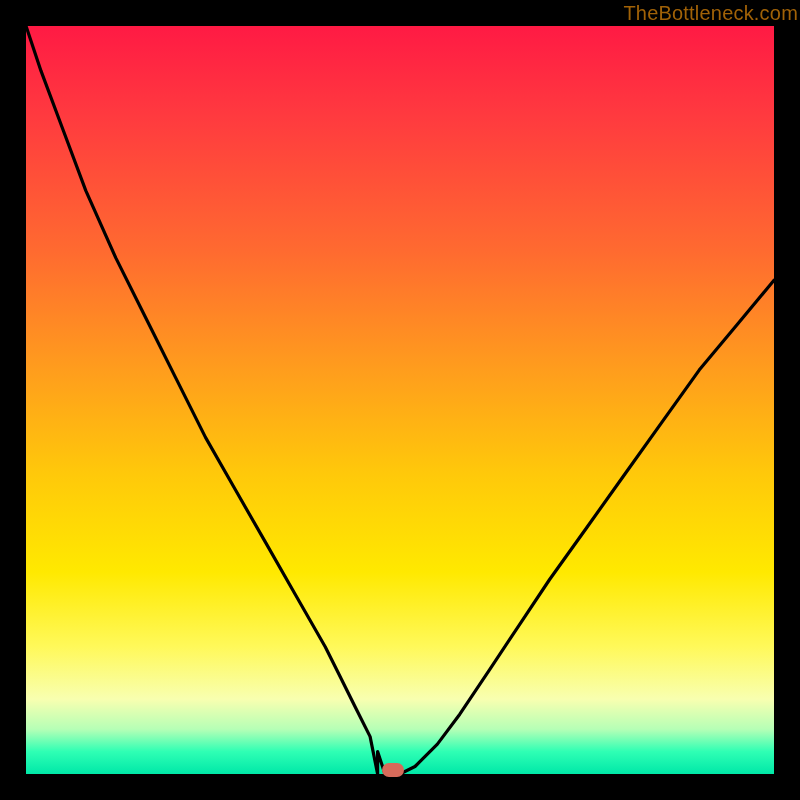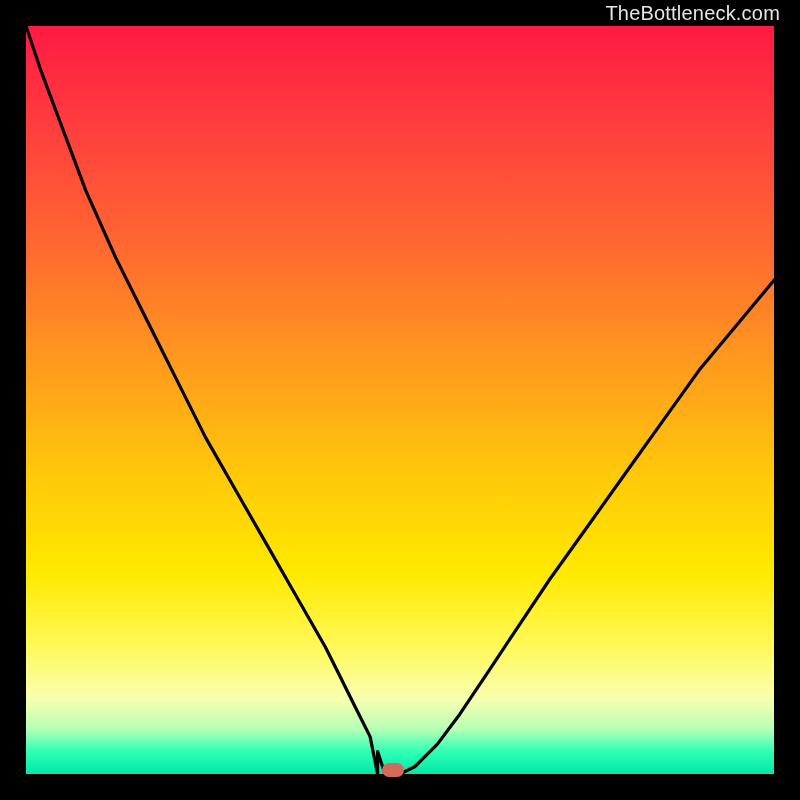--- a/index.html
+++ b/index.html
@@ -55,22 +55,22 @@
     width: 22px;
     height: 14px;
     background: #d66a5a;
     border-radius: 7px;
     transform: translate(-50%, -50%);
   }
 
   .watermark {
     position: absolute;
     top: 2px;
-    right: 20px;
-    color: #e5e5e5;
+    right: 2px;
+    color: #a16207;
     font-size: 20px;
     letter-spacing: 0.2px;
     user-select: none;
   }
 </style>
 </head>
 <body>
 
 <div class="chart-wrap">
 

